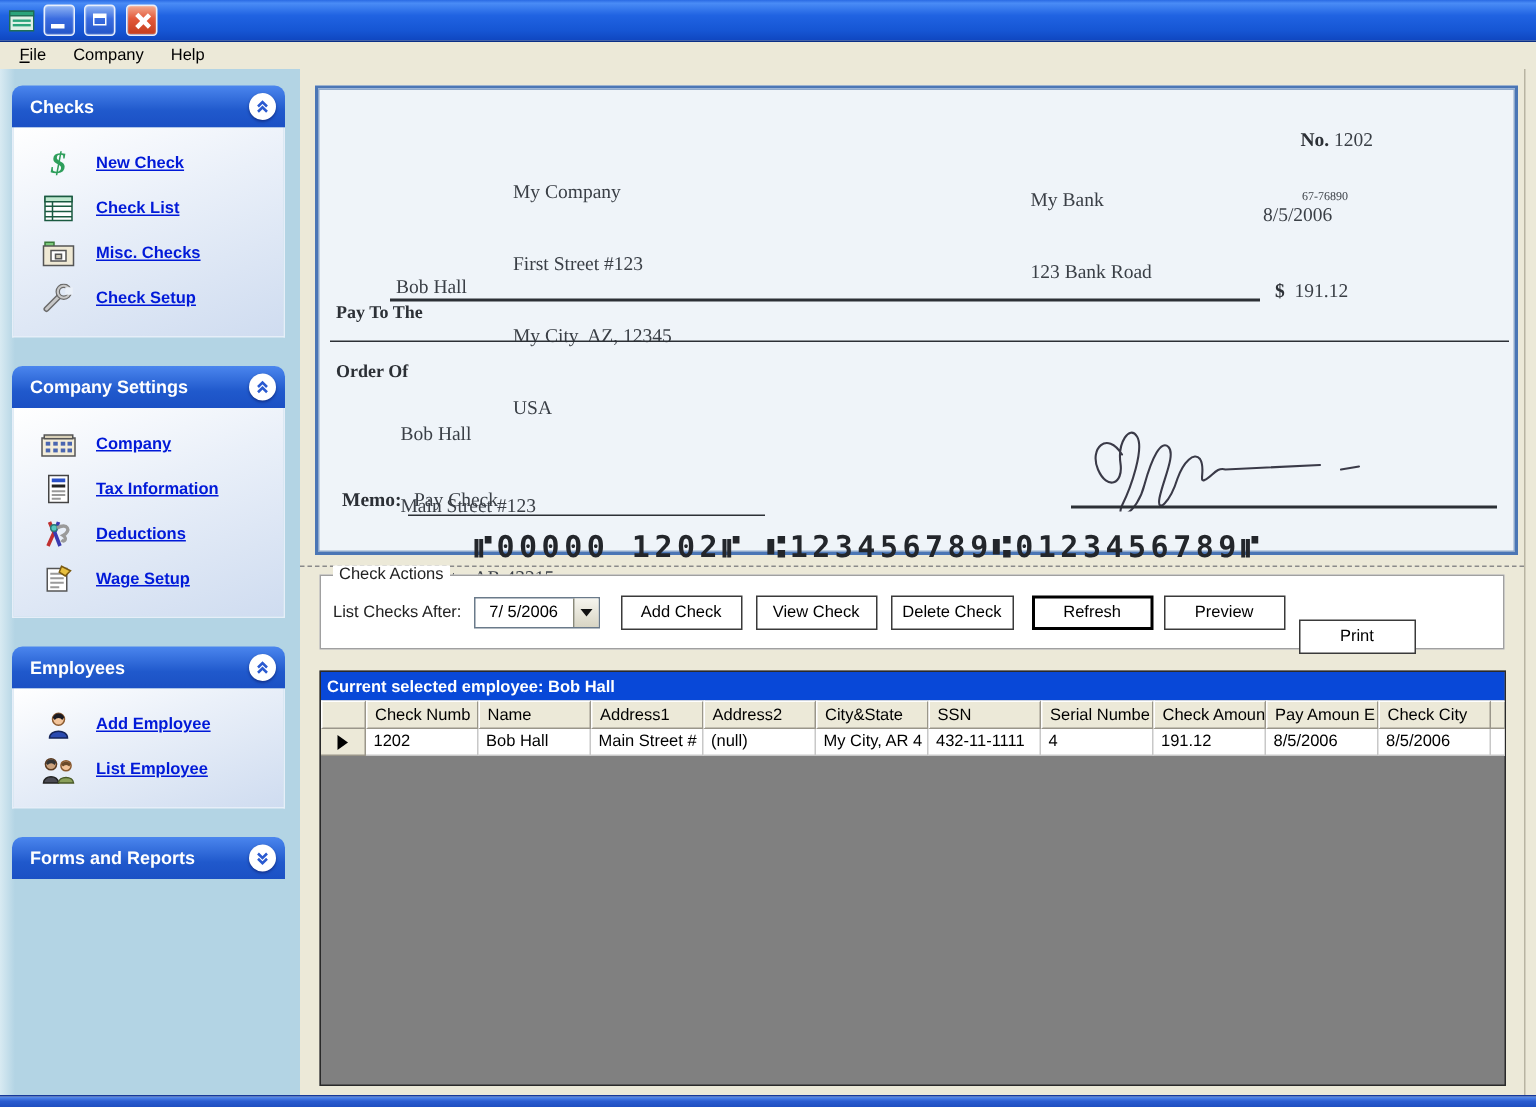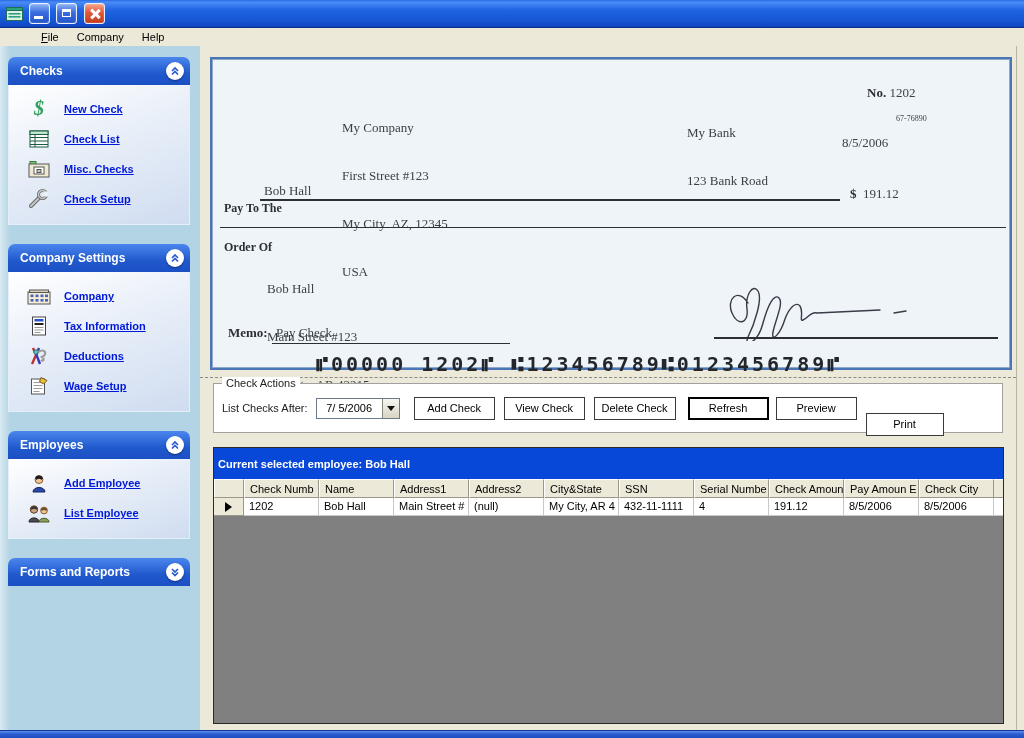--- a/index.html
+++ b/index.html
@@ -16,21 +16,21 @@
   .tb-btn { width:21px; height:21px; border-radius:3px; border:1px solid #e8effc; position:relative;
     background:linear-gradient(180deg,#8fb4f4,#3a6ce0 45%,#2456c8); box-shadow:inset 0 0 1px #fff; cursor:pointer; }
   .tb-btn.close { background:linear-gradient(180deg,#f3a88e,#e2593a 45%,#c43c1e); margin-left:1px; }
   .g-min { position:absolute; left:4px; bottom:4px; width:9px; height:3px; background:#fff; }
   .g-restore { position:absolute; left:5px; top:5px; width:9px; height:8px; border:1px solid #fff; border-top:3px solid #fff; background:transparent; }
   .g-close::before,.g-close::after { content:""; position:absolute; left:9px; top:4px; width:2.5px; height:12px; background:#fff; }
   .g-close::before { transform:rotate(45deg); }
   .g-close::after { transform:rotate(-45deg); }
 
   
-  .menubar { height:18px; background:#ece9d8; display:flex; align-items:center; font-size:11px; padding-left:4px;margin-left:28px; }
+  .menubar { height:18px; background:#ece9d8; display:flex; align-items:center; font-size:11px; padding-left:4px; }
   .menu-item { padding:2px 9px; cursor:pointer; }
   .accel { text-decoration:underline; }
 
   
   .app-body { position:absolute; top:46px; left:0; right:0; bottom:8px; display:flex; }
 
   
   .sidebar { width:200px; background:linear-gradient(90deg,#d8eaf2 0px,#b3d4e4 10px,#b3d4e4 100%); padding:11px 0 0 8px; }
   .panel { width:182px; margin-bottom:19px; }
   .panel-header { height:28px; border-radius:7px 7px 0 0; display:flex; align-items:center; padding:0 6px 0 12px; cursor:pointer;
@@ -65,21 +65,21 @@
   .combo { width:84px; height:21px; border:1px solid #6a7a8a; background:#fff; display:flex; margin-left:8px; cursor:pointer; }
   .combo-value { flex:1; font-size:11px; padding-top:3px; text-align:center; }
   .combo-btn { width:17px; background:linear-gradient(180deg,#f6f5ee,#d8d5c4); border-left:1px solid #8a8a7a; display:flex; align-items:center; justify-content:center; }
   .tri-down { width:0; height:0; border-left:4px solid transparent; border-right:4px solid transparent; border-top:5px solid #111; }
   .btn { width:81px; height:23px; background:#fff; border:1px solid #3a3a3a; font-family:"Liberation Sans",sans-serif;
     font-size:11px; margin-left:9px; cursor:pointer; }
   .btn.default { border:2px solid #000; margin-left:12px; }
 
   
   .grid { position:absolute; left:13px; top:401px; width:791px; height:277px; border:1px solid #2a2a2a; background:#808080; }
-  .grid-caption { height:31px; background:#0848d8; color:#fff; font-weight:bold; font-size:11px; display:flex; align-items:center; padding-left:4px; }
+  .grid-caption { height:19px; background:#0848d8; color:#fff; font-weight:bold; font-size:11px; display:flex; align-items:center; padding-left:4px; }
   .grid-header { display:flex; height:19px; }
   .hcell { background:#ece9d8; border-top:1px solid #fff; border-left:1px solid #fff; border-right:1px solid #9a968a;
     border-bottom:1px solid #9a968a; font-size:11px; padding:3px 0 0 5px; white-space:nowrap; overflow:hidden; cursor:pointer; }
   .grid-row { display:flex; height:18px; background:#fff; cursor:pointer; }
   .dcell { border-right:1px solid #c8c8c8; border-bottom:1px solid #c8c8c8; font-size:11px; padding:2px 0 0 5px; white-space:nowrap; overflow:hidden; }
   .selcell { width:30px; background:#ece9d8; border-right:1px solid #9a968a; border-bottom:1px solid #9a968a; display:flex; align-items:center; justify-content:center; }
   .tri-right { width:0; height:0; border-top:5px solid transparent; border-bottom:5px solid transparent; border-left:7px solid #000; }
   .w75 { width:75px; } .w30 { width:30px; } .fill { flex:1; border-right:none; }
   .hfill { background:#ece9d8; border-top:1px solid #fff; border-bottom:1px solid #9a968a; }
   .dfill { background:#fff; border-bottom:1px solid #c8c8c8; }
@@ -291,21 +291,21 @@
           <div>My Company</div>
           <div>First Street #123</div>
           <div>My City  AZ, 12345</div>
           <div>USA</div>
         </div>
         <div class="chk" style="left:475px; top:34px;">
           <div>My Bank</div>
           <div>123 Bank Road</div>
         </div>
         <div class="chk" style="left:655px; top:26px;"><span class="chk-bold">No.</span> <span>1202</span></div>
-        <div class="chk" style="left:656px; top:52px; font-size:8px;margin-left:28px;">67-76890</div>
+        <div class="chk" style="left:656px; top:64px; font-size:8px;">67-76890</div>
         <div class="chk" style="left:630px; top:76px;">8/5/2006</div>
 
         <div class="chk chk-bold" style="left:12px; top:117px; font-size:12px; line-height:13px;">
           <div>Pay To The</div>
           <div>Order Of</div>
         </div>
         <div class="chk" style="left:52px; top:124px;">Bob Hall</div>
         <div class="payline" style="left:48px; top:124px; width:580px; height:18px;"></div>
         <div class="chk" style="left:638px; top:127px;"><span class="chk-bold">$</span>&nbsp;&nbsp;<span>191.12</span></div>
 

